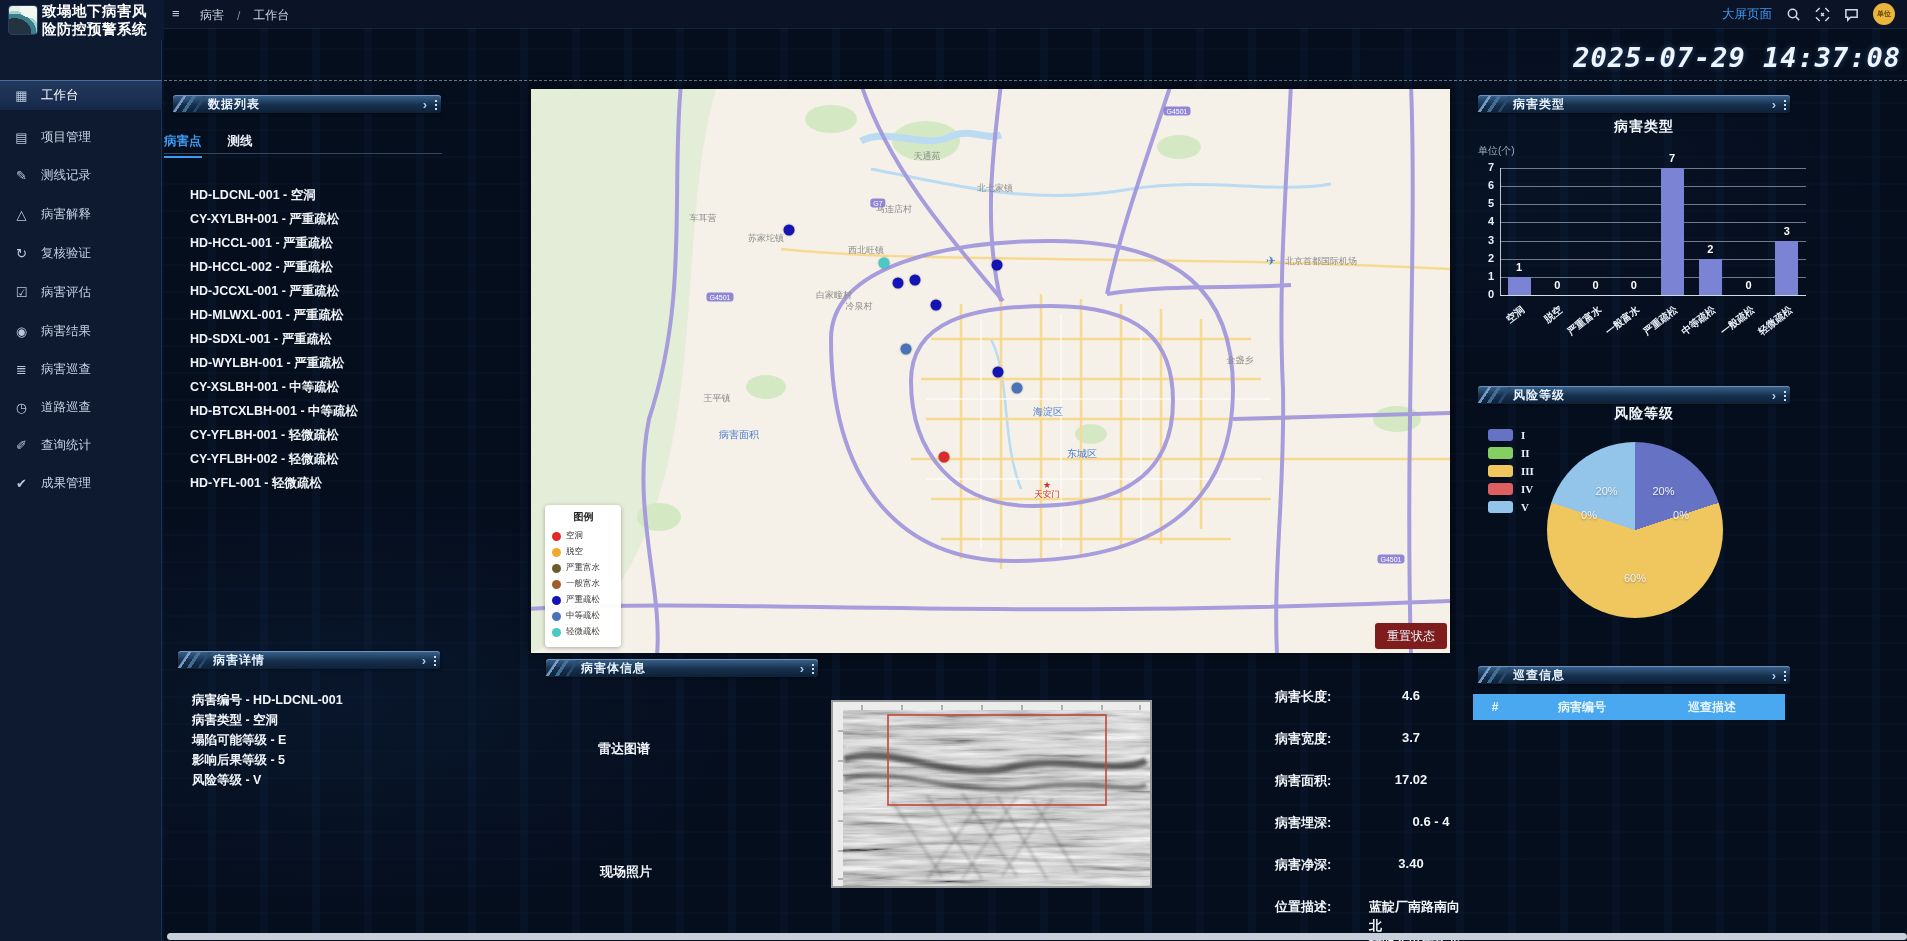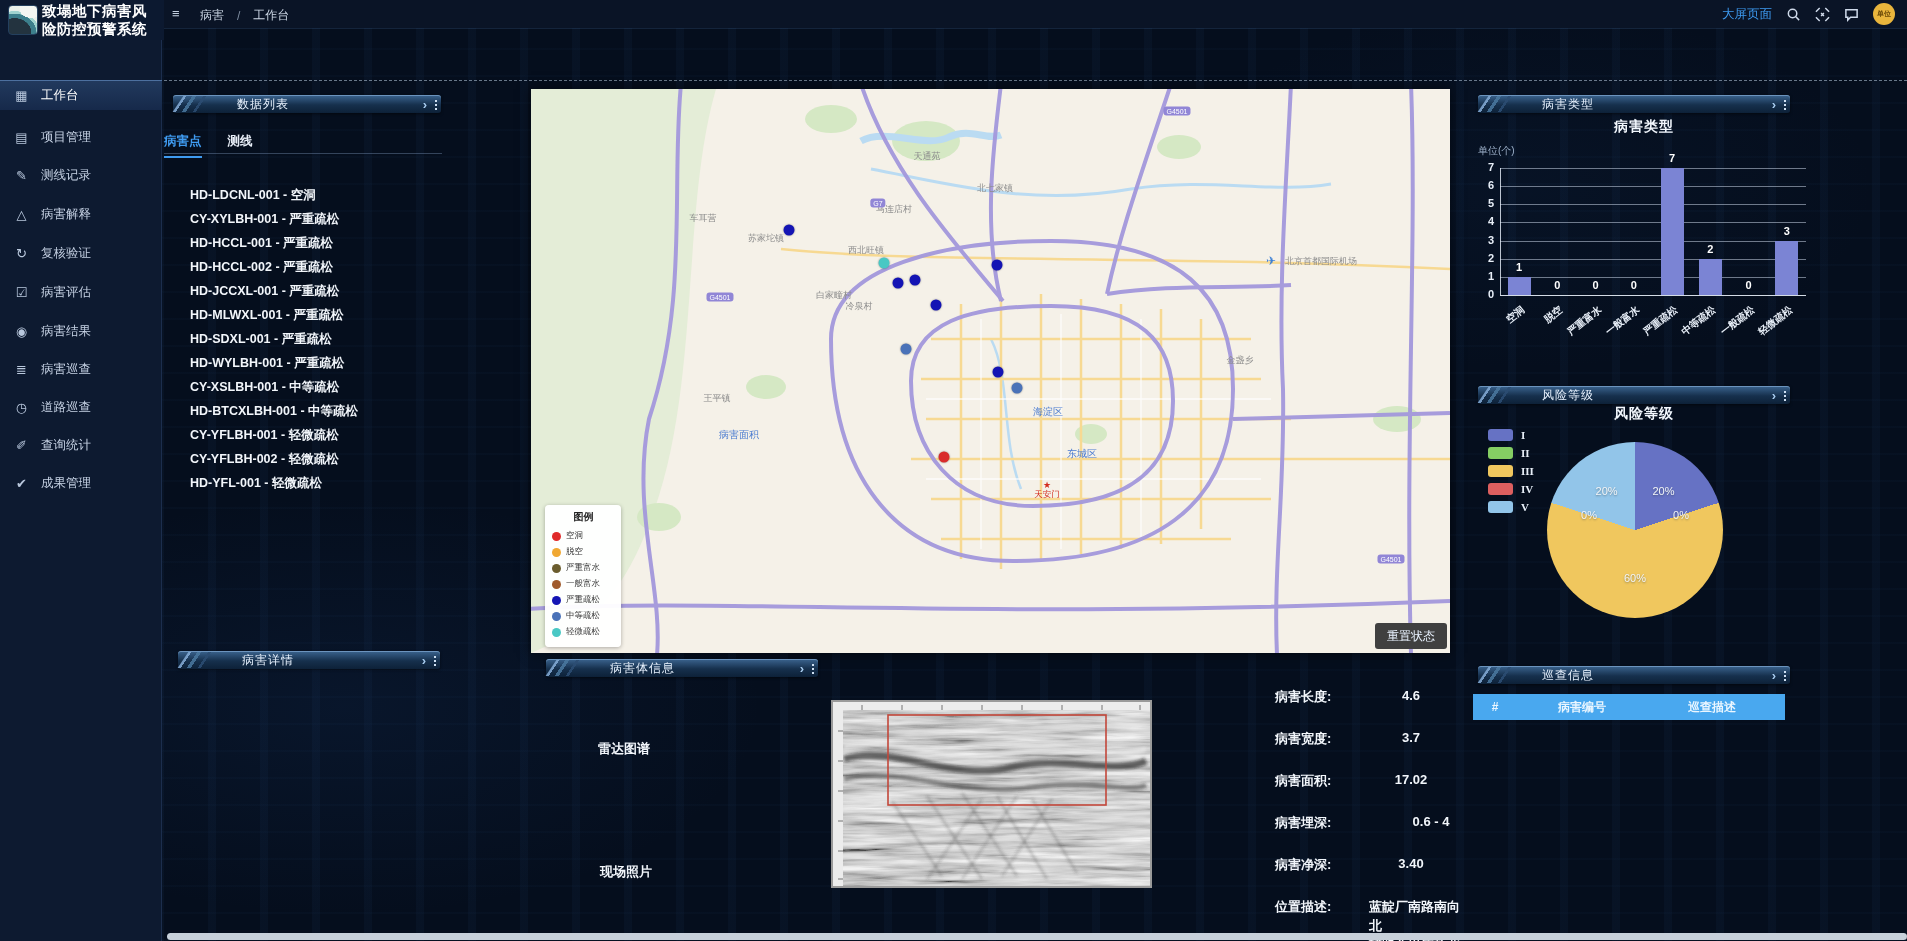--- a/index.html
+++ b/index.html
@@ -43,21 +43,21 @@
   .side-item .si-icon{width:15px;text-align:center;font-size:13px;color:#b9c8dd;}
   .side-item.active{background:linear-gradient(180deg,#223a5e,#16294a);color:#fff;
     box-shadow:inset 0 1px 0 rgba(130,180,240,.45);}
   
   .phead{position:absolute;height:18px;border-radius:3px;display:flex;align-items:center;z-index:6;
     background:linear-gradient(180deg,#3b648f 0%,#16304d 55%,#0d2138 100%);
     box-shadow:inset 0 1px 0 rgba(170,210,250,.45),0 1px 3px rgba(0,0,0,.5);}
   .phead-deco{position:absolute;left:5px;top:1px;width:44px;height:16px;transform:skewX(-34deg);
     background:linear-gradient(90deg,#86add8 0 3px,transparent 3px 9px,#4a789f 9px 13px,transparent 13px 20px,#2c4d73 20px 23px,transparent 23px);
     opacity:.85;}
-  .phead-title{margin-left:64px;font-size:12px;font-weight:normal;color:#e9f3ff;letter-spacing:1px;}
+  .phead-title{margin-left:35px;font-size:12px;font-weight:bold;color:#e9f3ff;letter-spacing:1px;}
   .phead-arrow{margin-left:auto;margin-right:8px;color:#a9cdf0;font-size:13px;font-weight:bold;cursor:pointer;}
   .phead-dots{width:2px;height:12px;margin-right:4px;
     background:repeating-linear-gradient(0deg,#cfe0f2 0 2px,transparent 2px 4px);}
   .dashline{position:absolute;left:164px;top:80px;width:1743px;border-top:1.5px dashed rgba(205,225,245,.5);z-index:5;}
   
   .tabs{position:absolute;left:164px;top:133px;display:flex;gap:26px;font-size:12.5px;font-weight:bold;z-index:6;}
   .tab{color:#e8eef7;cursor:pointer;padding-bottom:6px;}
   .tab.active{color:#3f9bf0;border-bottom:2px solid #3f9bf0;}
   .tabs-rule{position:absolute;left:164px;top:153px;width:278px;border-top:1px solid rgba(140,170,210,.35);z-index:5;}
   .dlist{position:absolute;left:190px;top:183px;width:280px;z-index:6;}
@@ -73,21 +73,21 @@
   .map-point{position:absolute;width:11px;height:11px;border-radius:50%;transform:translate(-50%,-50%);z-index:4;
     box-shadow:0 0 2px rgba(0,0,0,.4);cursor:pointer;}
   .landmark{position:absolute;transform:translate(-50%,0);z-index:4;text-align:center;color:#d22c1f;font-size:8.5px;line-height:1;}
   .landmark .lm-ico{font-size:9px;}
   .plane-ico{position:absolute;transform:translate(-50%,-50%);color:#3b7fd4;font-size:12px;z-index:3;}
   .map-legend{position:absolute;left:14px;top:416px;width:76px;height:142px;background:rgba(255,255,255,.96);
     border-radius:4px;box-shadow:0 1px 4px rgba(0,0,0,.3);z-index:5;padding:5px 0 0 7px;}
   .map-legend .lg-title{font-size:10px;font-weight:bold;color:#222;text-align:center;margin-bottom:4px;margin-left:-6px;}
   .lg-item{display:flex;align-items:center;gap:5px;height:16px;font-size:8.5px;color:#333;white-space:nowrap;}
   .lg-dot{width:9px;height:9px;border-radius:50%;flex:0 0 auto;}
-  .reset-btn{position:absolute;left:844px;top:534px;width:72px;height:26px;background:#404040;color:#eaf3ff;
+  .reset-btn{position:absolute;left:844px;top:534px;width:72px;height:26px;background:#7f1d1d;color:#eaf3ff;
     font-size:12px;border:none;border-radius:3px;cursor:pointer;z-index:5;font-family:inherit;}
   
   .chart-box{position:absolute;z-index:6;}
   .chart-title{position:absolute;width:100%;text-align:center;top:0;font-size:14px;font-weight:bold;color:#f2f7fd;letter-spacing:1px;}
   .unit-label{position:absolute;left:0;top:26px;font-size:10px;color:#9fb3cc;}
   .grid-line{position:absolute;height:1px;background:rgba(215,228,245,.5);}
   .grid-line.base{background:rgba(235,243,252,.9);}
   .ytick{position:absolute;width:16px;text-align:right;font-size:11px;font-weight:bold;color:#e8eff8;}
   .yaxis{position:absolute;width:1px;background:rgba(235,243,252,.8);}
   .bar{position:absolute;background:#7b84d4;}
@@ -146,20 +146,21 @@
         </svg>
       <span class="avatar">单位</span>
     </div>
   </header>
   <div class="brand">
     <span class="brand-logo"></span>
     <span class="brand-title">
       <span>致塌地下病害风</span><br><span>险防控预警系统</span>
     </span>
   </div>
+  <div class="clock">2025-07-29 14:37:08</div>
 
   <aside class="sidebar">
       <div id="sidebar-items">
         <div class="side-item active" style="top: 40px;">
           <span class="si-icon">▦</span>
           <span>工作台</span>
         </div>
         <div class="side-item" style="top: 82px;">
           <span class="si-icon">▤</span>
           <span>项目管理</span>
@@ -455,20 +456,27 @@
     <span class="c1">病害编号</span>
     <span class="c2">巡查描述</span>
   </div>
 
   <div class="phead" style="left:178px;top:651px;width:262px;">
     <span class="phead-deco"></span>
     <span class="phead-title">病害详情</span>
     <span class="phead-arrow">›</span>
     <span class="phead-dots"></span>
   </div>
+  <div class="detail-lines" id="detail-lines">
+      <div class="detail-line">病害编号 - HD-LDCNL-001</div>
+      <div class="detail-line">病害类型 - 空洞</div>
+      <div class="detail-line">塌陷可能等级 - E</div>
+      <div class="detail-line">影响后果等级 - 5</div>
+      <div class="detail-line">风险等级 - V</div>
+    </div>
 
   <div class="phead" style="left:546px;top:659px;width:272px;">
     <span class="phead-deco"></span>
     <span class="phead-title">病害体信息</span>
     <span class="phead-arrow">›</span>
     <span class="phead-dots"></span>
   </div>
   <div class="bi-label" style="left:598px;top:740px;">雷达图谱</div>
   <div class="bi-label" style="left:600px;top:863px;">现场照片</div>
 

